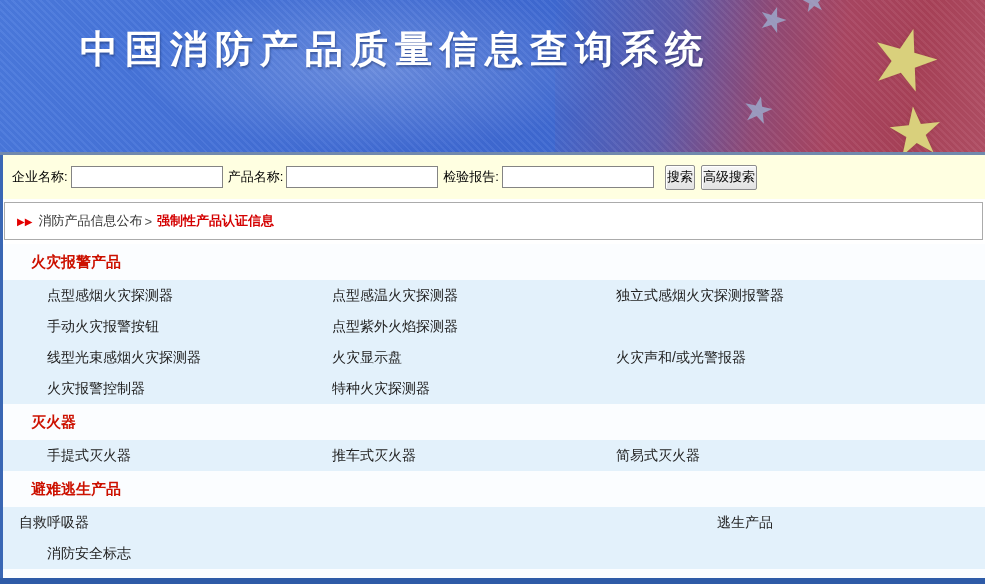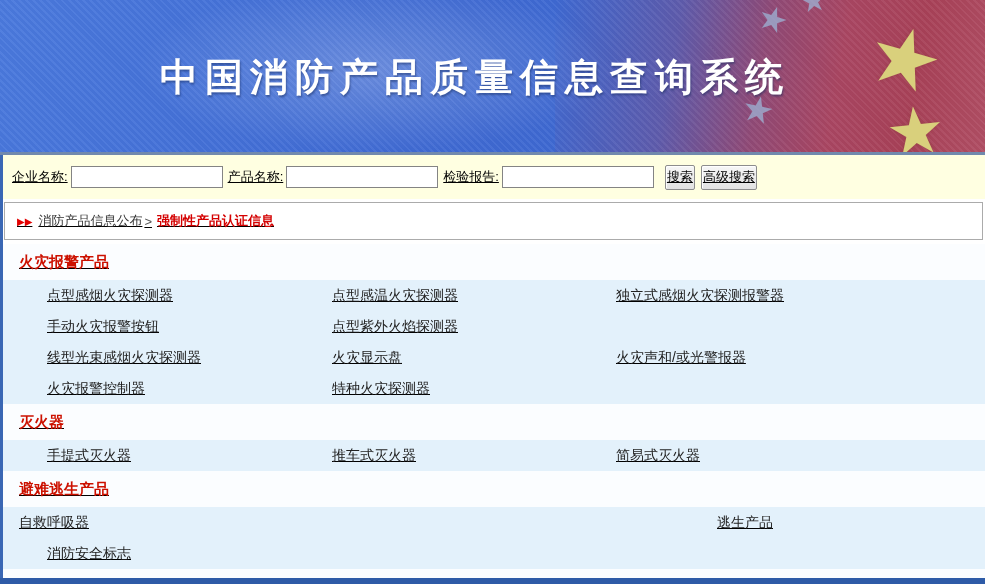--- a/index.html
+++ b/index.html
@@ -34,32 +34,32 @@
       rgba(170,62,85,0) 0%,
       rgba(170,62,85,0.30) 28%,
       rgba(172,64,88,0.75) 48%,
       rgba(175,68,92,0.95) 65%,
       #a84158 82%, #b04e64 100%);
   }
   .star { position: absolute; line-height: 1; pointer-events: none; }
   .star.yellow { color: #d9d07c; text-shadow: 0 0 4px rgba(120,60,40,0.35); }
   .star.pale   { color: #9db4d6; opacity: 0.75; }
   .banner-title {
-    position: absolute; left: 0; right: 195px; top: 52px;
-    text-align: right;
+    position: absolute; left: 0; right: 195px; top: 24px;
+    text-align: center;
     color: #ffffff;
     font-size: 38px;
     font-weight: bold;
     letter-spacing: 7px;
     text-shadow: 1px 2px 2px rgba(20,40,90,0.45);
     white-space: nowrap;
   }
 
   
-  .content { flex: 1 1 auto; display: flex; flex-direction: column; border-left: 3px solid #3a67b4; background: #ffffff; min-height: 0; text-decoration: underline; }
+  .content { flex: 1 1 auto; display: flex; flex-direction: column; border-left: 3px solid #3a67b4; background: #ffffff; min-height: 0; }
 
   
   .searchbar {
     flex: 0 0 44px;
     background: #ffffe1;
     display: flex; align-items: center;
     padding-left: 9px;
   }
   .field-group { display: flex; align-items: center; margin-right: 5px; }
   .field-label { font-size: 13px; color: #000; margin-right: 3px; white-space: nowrap; }
@@ -98,21 +98,21 @@
   .crumb-arrows { color: #e30000; font-size: 10px; letter-spacing: 0px; margin-right: 6px; }
   .crumb-parent { color: #333333; text-decoration: none; cursor: pointer; }
   .crumb-sep { color: #555; margin: 0 5px 0 2px; }
   .crumb-current { color: #d40000; font-weight: bold; }
 
   
   .sections { flex: 1 1 auto; display: flex; flex-direction: column; background: #fbfdff; min-height: 0; }
   .section-header {
     flex: 0 0 36px;
     display: flex; align-items: center;
-    padding-left: 16px;
+    padding-left: 28px;
     color: #cc1100;
     font-size: 15px;
     font-weight: bold;
     background: #fbfdff;
   }
   .link-block { background: #e3f1fb; }
   .link-row { display: flex; height: 31px; align-items: center; }
   .link-cell { overflow: hidden; white-space: nowrap; }
   .link-cell.c1 { width: 313px; padding-left: 28px; }
   .link-cell.c2 { width: 284px; }

